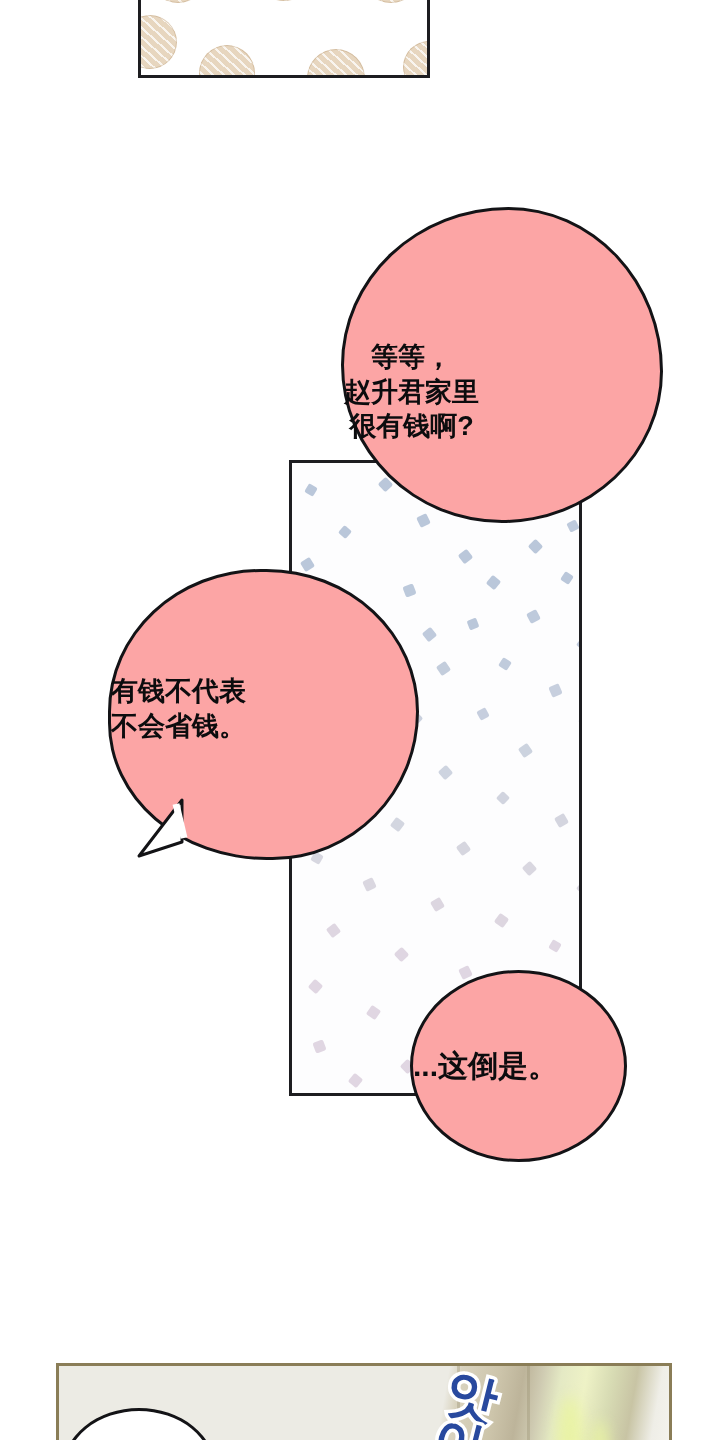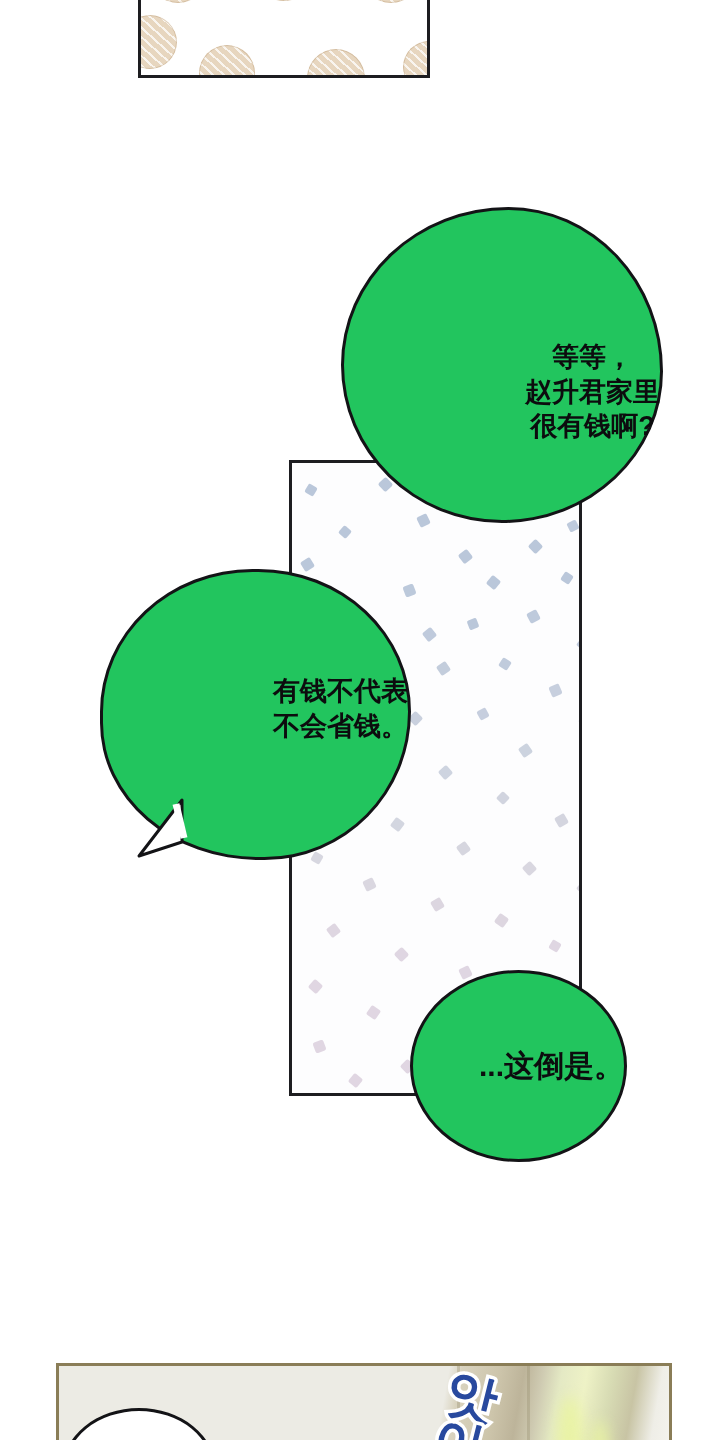--- a/index.html
+++ b/index.html
@@ -127,26 +127,26 @@
     transform: rotate(14deg);
     transform-origin: top left;
     -webkit-text-stroke: 7px #ffffff;
     paint-order: stroke fill;
     white-space: pre-line;
   }
 
   
   .bubble {
     position: absolute;
-    background: #22c55e;
+    background: #fca5a5;
     border: 3px solid #131316;
     border-radius: 50%;
     display: flex;
     align-items: center;
-    justify-content: flex-end;
+    justify-content: flex-start;
     box-sizing: border-box;
   }
   .bubble-text {
     text-align: center;
     color: #0c0c0e;
     font-weight: bold;
     font-size: 27px;
     line-height: 1.28;
     letter-spacing: 0px;
     white-space: pre-line;
@@ -157,21 +157,21 @@
     top: 207px;
     width: 322px;
     height: 316px;
     border-radius: 52% 48% 50% 50% / 50% 52% 48% 50%;
   }
   #bubble-1 .bubble-text {
     padding-top: 54px;
   }
 
   #bubble-2 {
-    left: 100px;
+    left: 108px;
     top: 569px;
     width: 311px;
     height: 291px;
     border-radius: 50% 50% 48% 52% / 50% 50% 52% 48%;
   }
   #bubble-2 .bubble-text {
     padding-bottom: 12px;
   }
   
   #bubble-2-tail {

